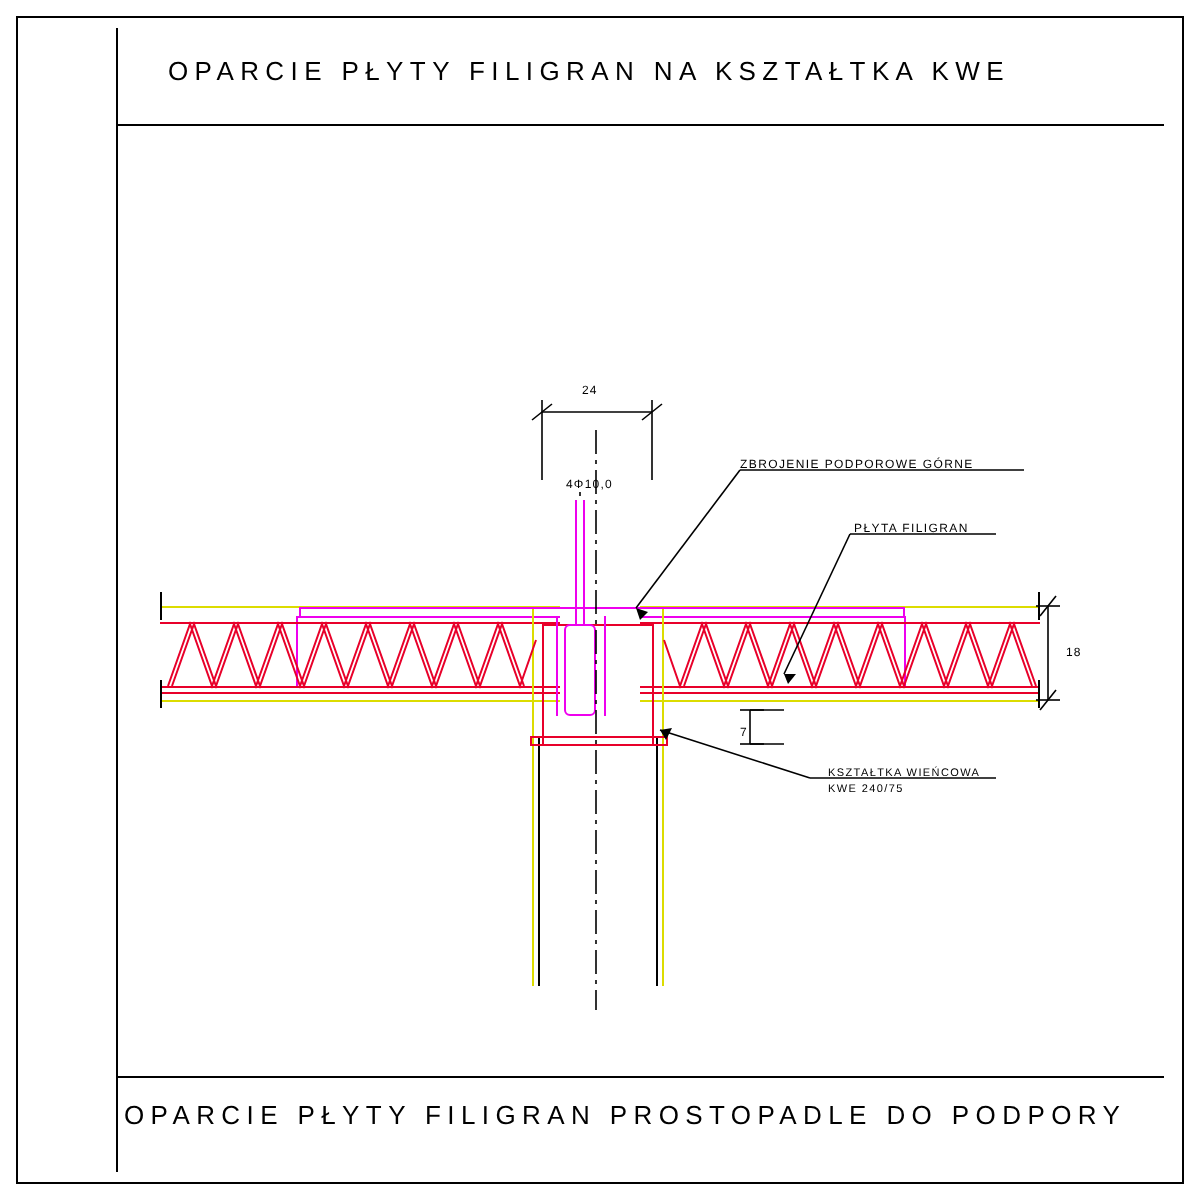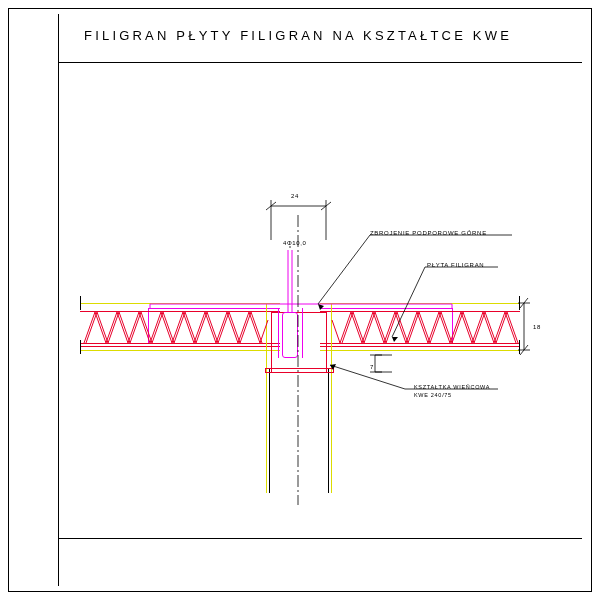--- a/index.html
+++ b/index.html
@@ -130,22 +130,23 @@
 </head>
 <body>
 
 <div id="sheet">
 
   <div class="frame-outer"></div>
   <div class="frame-inner"></div>
   <div class="title-top-rule"></div>
   <div class="title-bottom-rule"></div>
 
-  <div class="title-text" id="title-main">FILIGRAN PŁYTY FILIGRAN NA KSZTAŁTCE   KWE</div>
-
+  <div class="title-text" id="title-main">OPARCIE PŁYTY FILIGRAN NA KSZTAŁTKA   KWE</div>
+
+  <div class="title-text" id="title-bottom">OPARCIE PŁYTY FILIGRAN PROSTOPADLE DO PODPORY</div>
 
   <div class="ln yel" style="left:80px; top:303px; width:200px;"></div>
   <div class="ln yel" style="left:80px; top:350px; width:200px;"></div>
 
   <div class="ln yel" style="left:320px; top:303px; width:200px;"></div>
   <div class="ln yel" style="left:320px; top:350px; width:200px;"></div>
 
   <div class="ln mag" style="left:148px; top:308px; width:132px;"></div>
   <div class="ln mag" style="left:320px; top:308px; width:132px;"></div>
   <div class="lnv mag" style="left:148px; top:308px; height:35px;"></div>

